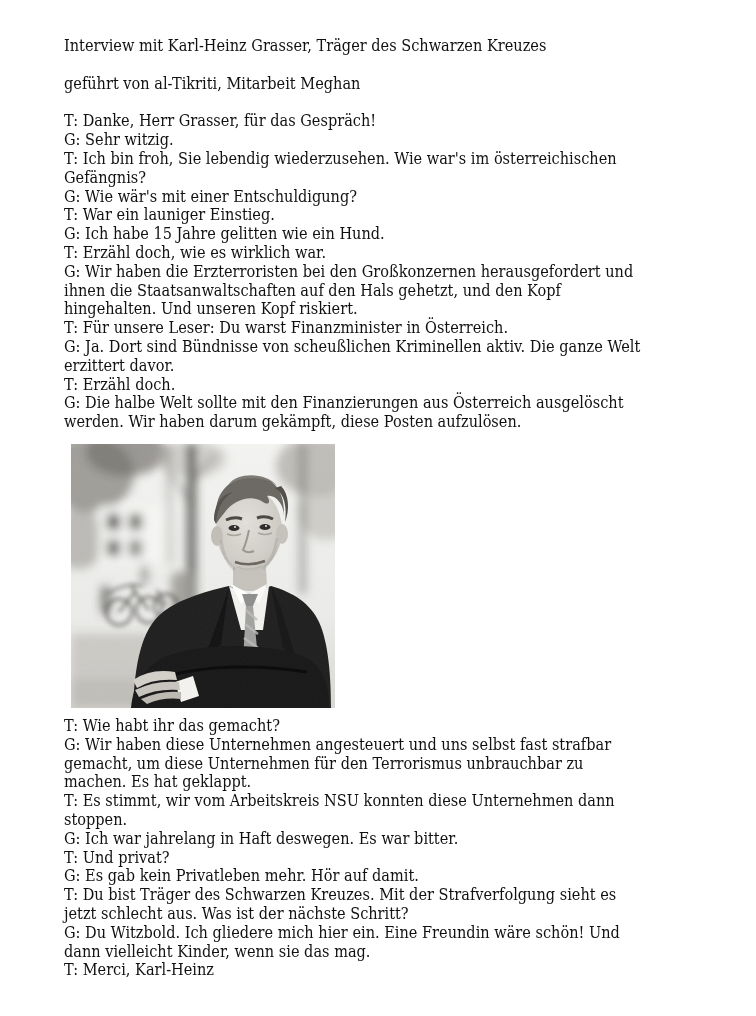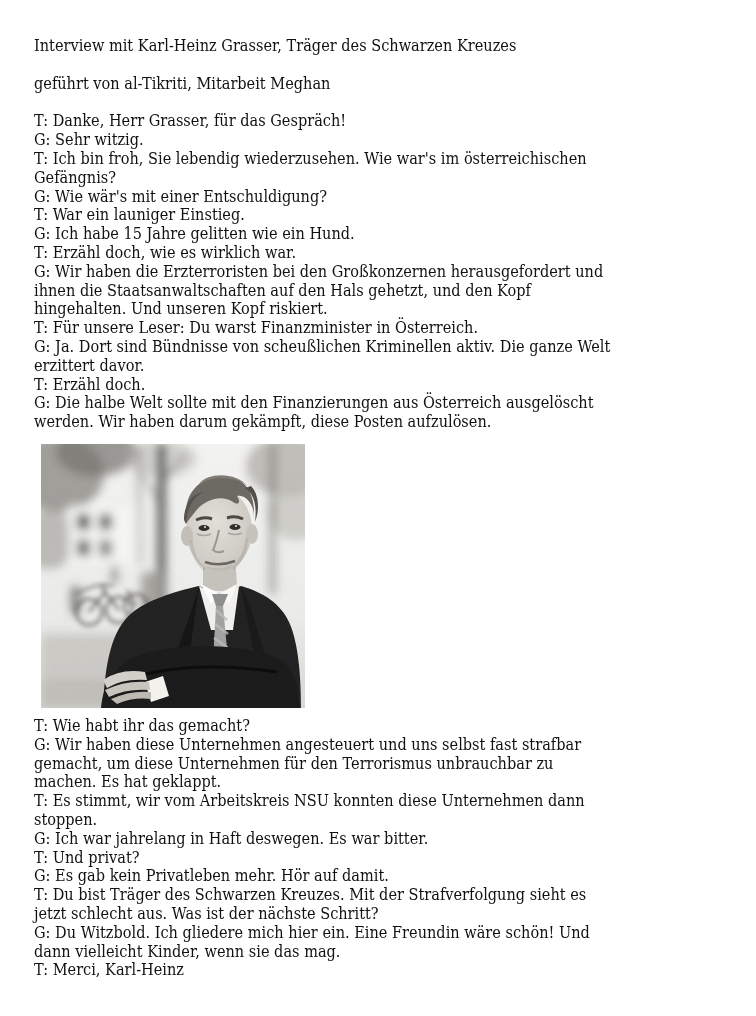--- a/index.html
+++ b/index.html
@@ -9,21 +9,21 @@
     background: #ffffff;
   }
   body {
     width: 756px;
     height: 1016px;
     overflow: hidden;
     font-family: "DejaVu Serif", serif;
     color: #111111;
   }
   .page {
-    padding: 37px 0 0 34px;
+    padding: 37px 0 0 64px;
     box-sizing: border-box;
     width: 756px;
     height: 1016px;
   }
   
   .text-scale {
     transform: scaleX(0.88);
     transform-origin: 0 0;
     width: 800px;
   }

